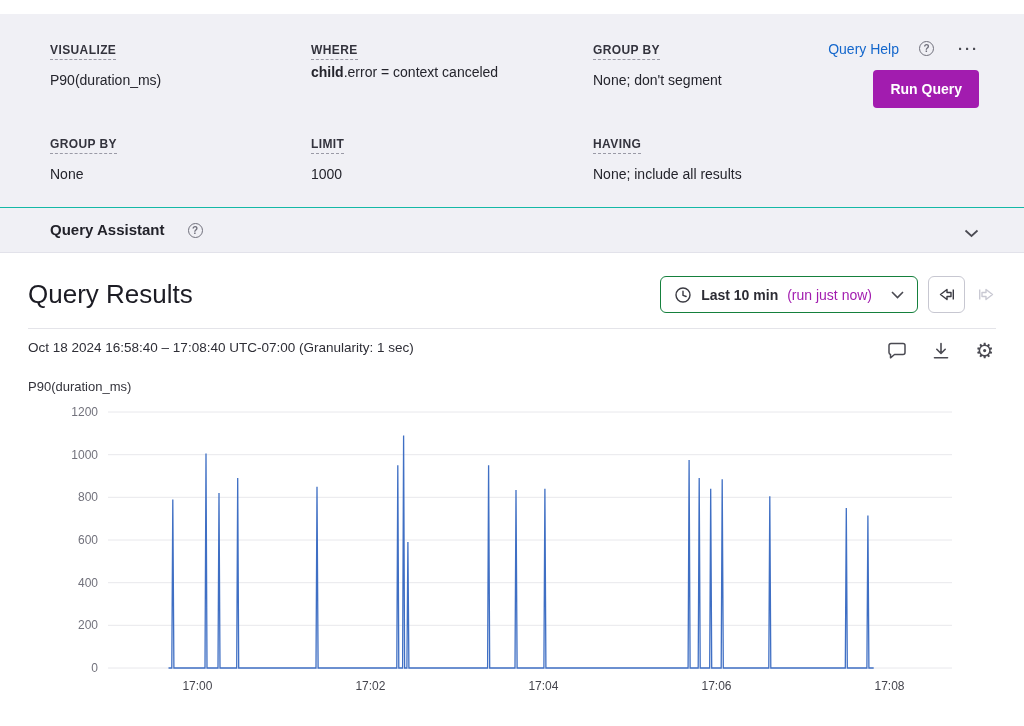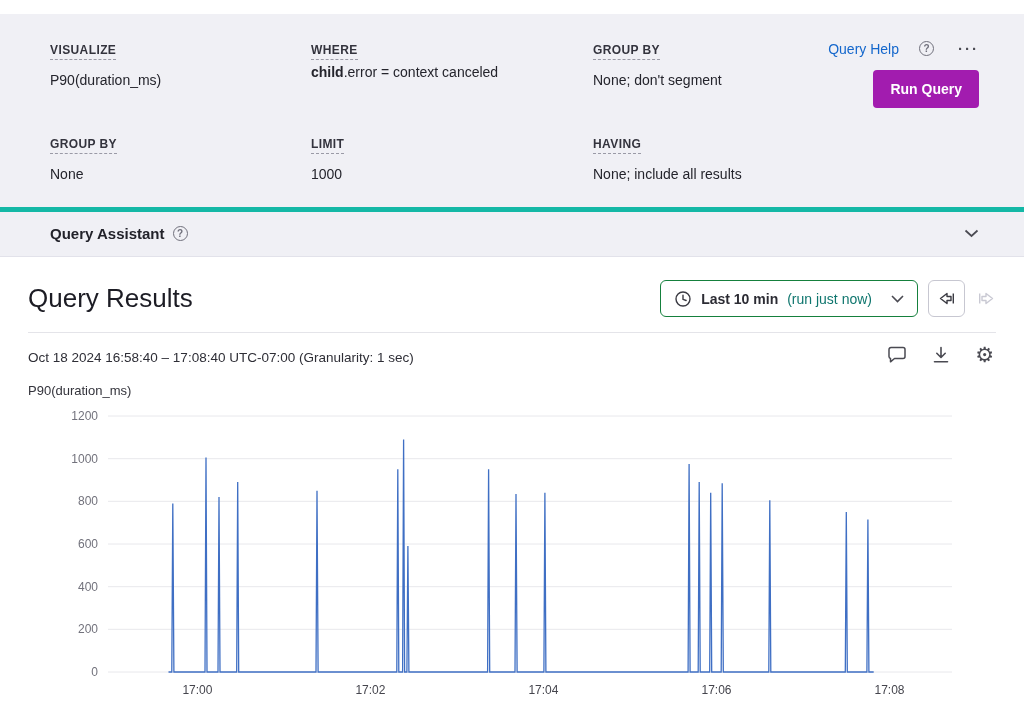--- a/index.html
+++ b/index.html
@@ -15,39 +15,39 @@
               color:#33333d; border-bottom:1px dashed #9a9aa6; padding-bottom:2px; }
   .qb-value { margin-top:9px; font-size:14px; color:#24242c; line-height:22px; }
   .qb-right { text-align:right; min-width:170px; }
   .qb-help-row { display:flex; justify-content:flex-end; align-items:center; gap:20px; }
   .query-help { font-size:14px; color:#1467cc; cursor:pointer; }
   .qcircle { display:inline-flex; align-items:center; justify-content:center; width:15px; height:15px;
              border:1.2px solid #70707c; border-radius:50%; font-size:10px; font-weight:700; color:#70707c; }
   .ellipsis { font-size:15px; font-weight:700; letter-spacing:2px; color:#4a4a52; cursor:pointer; margin-left:4px; }
   .run-query { margin-top:13px; background:#a21caf; color:#fff; font-family:inherit; font-size:14px; font-weight:700;
                border:none; border-radius:4px; padding:11px 17px; cursor:pointer; }
-  .qb-assistant { border-top:5px solid #14b8a6; padding:13px 45px 14px 50px; display:flex; align-items:center; gap:8px; cursor:pointer; }
+  .qb-assistant { border-top:1px solid #14b8a6; padding:13px 45px 14px 50px; display:flex; align-items:flex-end; gap:23px; cursor:pointer; }
   .qb-assistant-label { font-size:15px; font-weight:700; color:#22222a; }
   .spacer { flex:1; }
 
   
   .results { padding:0 28px; }
   .results-header { display:flex; justify-content:space-between; align-items:center; padding:23px 0 15px 0; }
   .results-title { font-size:26px; font-weight:400; color:#1c1c24; }
   .header-controls { display:flex; align-items:center; }
   .time-range { display:flex; align-items:center; gap:9px; height:37px; padding:0 13px; background:#fff;
                 border:1px solid #15803d; border-radius:6px; cursor:pointer; }
   .tr-label { font-size:14px; font-weight:600; color:#2c2c34; }
-  .tr-note { font-size:14px; color:#0f766e; }
+  .tr-note { font-size:14px; color:#a21caf; }
   .tr-chevron { margin-left:10px; display:flex; }
   .nav-btn { width:37px; height:37px; margin-left:10px; border:1px solid #c7c7d1; border-radius:6px;
              background:#fff; display:flex; align-items:center; justify-content:center; cursor:pointer; }
   .nav-fwd { margin-left:12px; display:flex; align-items:center; }
   .rule { border:none; border-top:1px solid #e4e4e9; }
-  .results-meta { display:flex; justify-content:space-between; align-items:flex-end; padding:11px 2px 4px 0; }
+  .results-meta { display:flex; justify-content:space-between; align-items:flex-start; padding:11px 2px 4px 0; }
   .meta-text { font-size:13.5px; color:#2e2e36; }
   .meta-icons { display:flex; align-items:center; gap:24px; }
   .meta-icons .ic { display:flex; align-items:center; cursor:pointer; }
   .gear-glyph { font-size:21px; color:#4a4a52; line-height:1; }
 
   .chart-block { margin-top:14px; }
   .chart-label { font-size:13px; color:#33333b; margin-bottom:8px; }
 </style>
 </head>
 <body>

